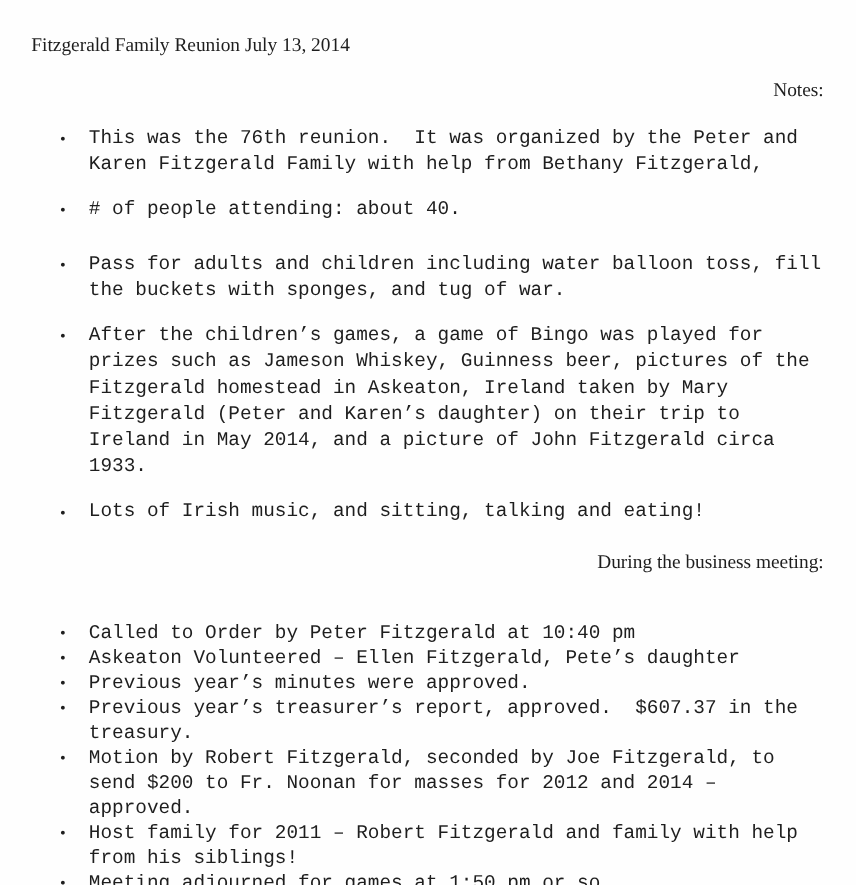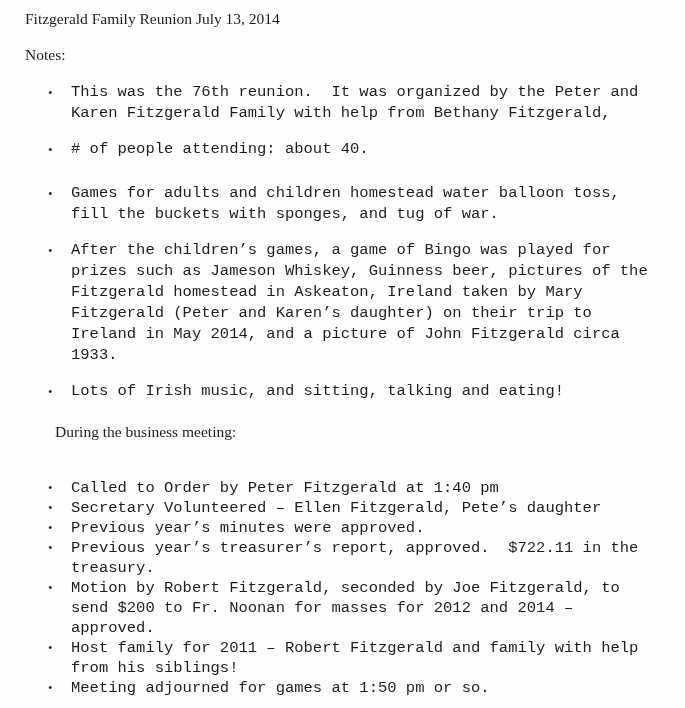--- a/index.html
+++ b/index.html
@@ -10,30 +10,31 @@
   .page {
     position: relative;
     width: 685px;
     height: 708px;
     box-sizing: border-box;
     background: #fefefe;
     color: #1e1e1e;
     font-family: "Liberation Serif", "DejaVu Serif", serif;
     font-size: 15.5px;
     line-height: 21px;
-    padding: 8px 26px 0 25px;
+    padding: 26px 26px 0 25px;
     overflow: hidden;
   }
   .doc-title {
     margin: 0;
     white-space: pre-wrap;
   }
   .section-heading {
     margin: 15px 0 0 0;
     white-space: pre-wrap;
+    text-align: right;
   }
   .section-heading.business {
     margin-top: 19px;
     margin-left: 30px;
   }
   ul.bullet-list {
     list-style: none;
     margin: 17px 0 0 0;
     padding: 0 0 0 23px; 
   }
@@ -81,50 +82,50 @@
     <li class="bullet-item">
       <span class="bullet-mark">•</span>
       <span class="item-text">This was the 76th reunion.  It was organized by the Peter and Karen Fitzgerald Family with help from Bethany Fitzgerald,</span>
     </li>
     <li class="bullet-item">
       <span class="bullet-mark">•</span>
       <span class="item-text"># of people attending: about 40.</span>
     </li>
     <li class="bullet-item extra-space">
       <span class="bullet-mark">•</span>
-      <span class="item-text">Games for adults and children homestead water balloon toss, fill the buckets with sponges, and tug of war.</span>
+      <span class="item-text">Pass for adults and children including water balloon toss, fill the buckets with sponges, and tug of war.</span>
     </li>
     <li class="bullet-item">
       <span class="bullet-mark">•</span>
       <span class="item-text">After the children’s games, a game of Bingo was played for prizes such as Jameson Whiskey, Guinness beer, pictures of the Fitzgerald homestead in Askeaton, Ireland taken by Mary Fitzgerald (Peter and Karen’s daughter) on their trip to Ireland in May 2014, and a picture of John Fitzgerald circa 1933.</span>
     </li>
     <li class="bullet-item">
       <span class="bullet-mark">•</span>
       <span class="item-text">Lots of Irish music, and sitting, talking and eating!</span>
     </li>
   </ul>
 
   <p class="section-heading business">During the business meeting:</p>
 
   <ul class="bullet-list business">
     <li class="bullet-item">
       <span class="bullet-mark">•</span>
-      <span class="item-text">Called to Order by Peter Fitzgerald at 1:40 pm</span>
+      <span class="item-text">Called to Order by Peter Fitzgerald at 10:40 pm</span>
     </li>
     <li class="bullet-item">
       <span class="bullet-mark">•</span>
-      <span class="item-text">Secretary Volunteered – Ellen Fitzgerald, Pete’s daughter</span>
+      <span class="item-text">Askeaton Volunteered – Ellen Fitzgerald, Pete’s daughter</span>
     </li>
     <li class="bullet-item">
       <span class="bullet-mark">•</span>
       <span class="item-text">Previous year’s minutes were approved.</span>
     </li>
     <li class="bullet-item">
       <span class="bullet-mark">•</span>
-      <span class="item-text">Previous year’s treasurer’s report, approved.  $722.11 in the treasury.</span>
+      <span class="item-text">Previous year’s treasurer’s report, approved.  $607.37 in the treasury.</span>
     </li>
     <li class="bullet-item">
       <span class="bullet-mark">•</span>
       <span class="item-text">Motion by Robert Fitzgerald, seconded by Joe Fitzgerald, to send $200 to Fr. Noonan for masses for 2012 and 2014 – approved.</span>
     </li>
     <li class="bullet-item">
       <span class="bullet-mark">•</span>
       <span class="item-text">Host family for 2011 – Robert Fitzgerald and family with help from his siblings!</span>
     </li>
     <li class="bullet-item">

